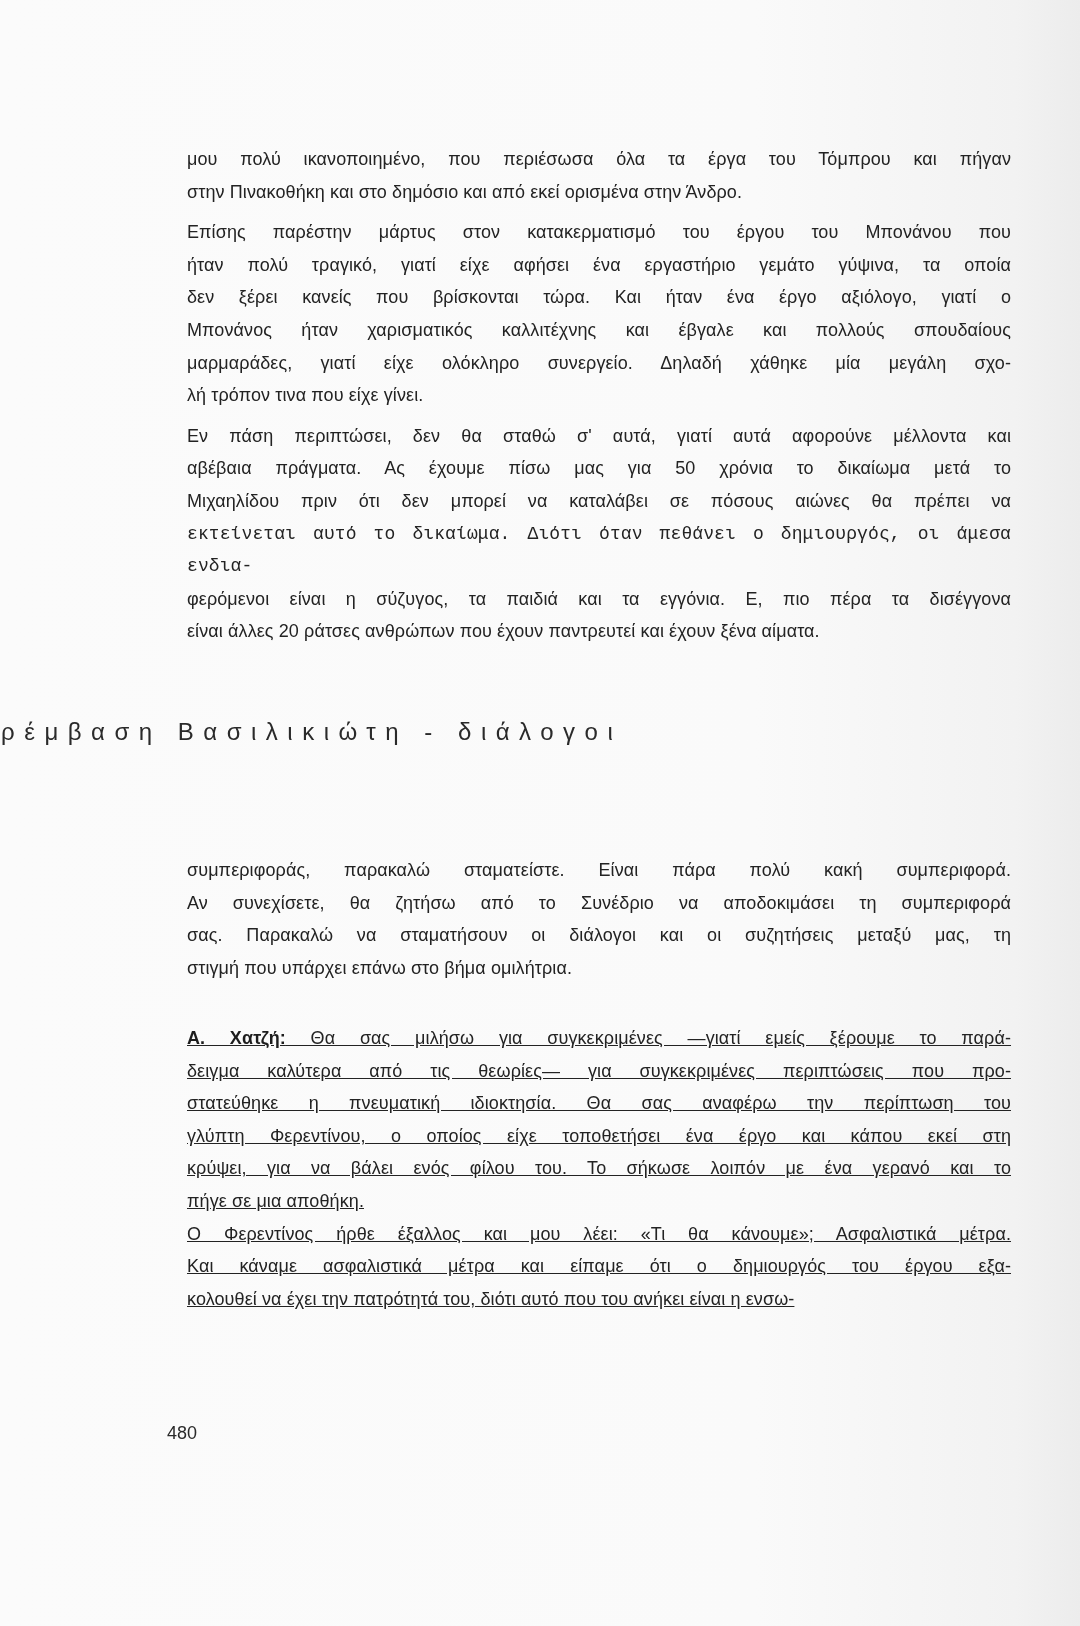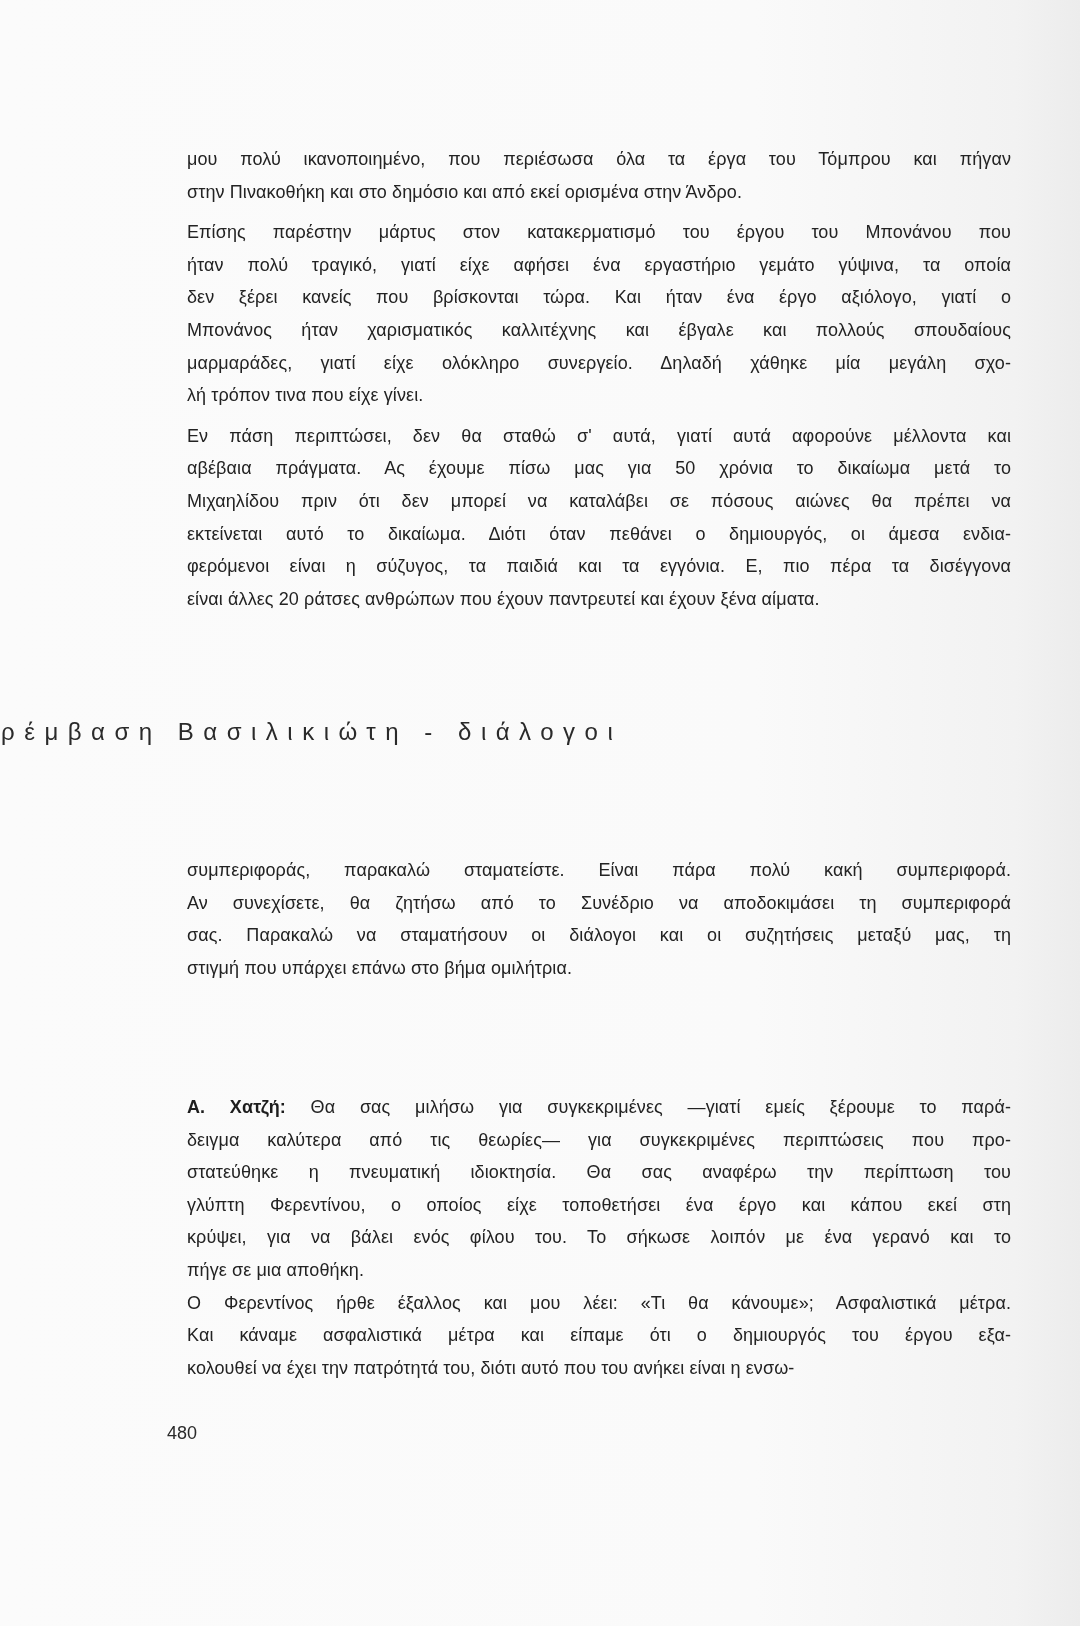--- a/index.html
+++ b/index.html
@@ -43,21 +43,21 @@
       top: 718px;
       left: 0;
       width: 894px;
       text-align: left;
       font-size: 24px;
       letter-spacing: 9.5px;
       color: #2a2a2a;
       text-indent: -48px;
     }
     #block-2 { top: 854px; }
-    #block-3 { top: 1091px; }
+    #block-3 { top: 1022px; text-decoration: underline; }
     .speaker {
       font-weight: bold;
       color: #1d1d1d;
     }
     .page-number {
       position: absolute;
       left: 167px;
       top: 1423px;
       font-size: 18px;
       color: #2a2a2a;
@@ -78,21 +78,21 @@
         <span style="display: block; white-space: normal; text-align: justify; text-align-last: justify;"><span>ήταν πολύ τραγικό, γιατί είχε αφήσει ένα εργαστήριο γεμάτο γύψινα, τα οποία</span></span>
         <span style="display: block; white-space: normal; text-align: justify; text-align-last: justify;"><span>δεν ξέρει κανείς που βρίσκονται τώρα. Και ήταν ένα έργο αξιόλογο, γιατί ο</span></span>
         <span style="display: block; white-space: normal; text-align: justify; text-align-last: justify;"><span>Μπονάνος ήταν χαρισματικός καλλιτέχνης και έβγαλε και πολλούς σπουδαίους</span></span>
         <span style="display: block; white-space: normal; text-align: justify; text-align-last: justify;"><span>μαρμαράδες, γιατί είχε ολόκληρο συνεργείο. Δηλαδή χάθηκε μία μεγάλη σχο-</span></span>
         <span style="display: block; white-space: nowrap;"><span>λή τρόπον τινα που είχε γίνει.</span></span>
       </p>
     <p class="gap">
         <span style="display: block; white-space: normal; text-align: justify; text-align-last: justify;"><span>Εν πάση περιπτώσει, δεν θα σταθώ σ' αυτά, γιατί αυτά αφορούνε μέλλοντα και</span></span>
         <span style="display: block; white-space: normal; text-align: justify; text-align-last: justify;"><span>αβέβαια πράγματα. Ας έχουμε πίσω μας για 50 χρόνια το δικαίωμα μετά το</span></span>
         <span style="display: block; white-space: normal; text-align: justify; text-align-last: justify;"><span>Μιχαηλίδου πριν ότι δεν μπορεί να καταλάβει σε πόσους αιώνες θα πρέπει να</span></span>
-        <span style="display: block; white-space: normal; text-align: justify; text-align-last: justify;"><span>εκτείνεται αυτό το δικαίωμα. Διότι όταν πεθάνει ο δημιουργός, οι άμεσα ενδια-</span></span>
+        <span style="display: block; white-space: normal; text-align: justify; text-align-last: justify; font-family: Liberation Mono, monospace;"><span>εκτείνεται αυτό το δικαίωμα. Διότι όταν πεθάνει ο δημιουργός, οι άμεσα ενδια-</span></span>
         <span style="display: block; white-space: normal; text-align: justify; text-align-last: justify;"><span>φερόμενοι είναι η σύζυγος, τα παιδιά και τα εγγόνια. Ε, πιο πέρα τα δισέγγονα</span></span>
         <span style="display: block; white-space: nowrap;"><span>είναι άλλες 20 ράτσες ανθρώπων που έχουν παντρευτεί και έχουν ξένα αίματα.</span></span>
       </p>
   </div>
 
   <div class="section-heading">παρέμβαση Βασιλικιώτη - διάλογοι</div>
 
   <div class="text-block" id="block-2">
     <p>
         <span style="display: block; white-space: normal; text-align: justify; text-align-last: justify;"><span>συμπεριφοράς, παρακαλώ σταματείστε. Είναι πάρα πολύ κακή συμπεριφορά.</span></span>

